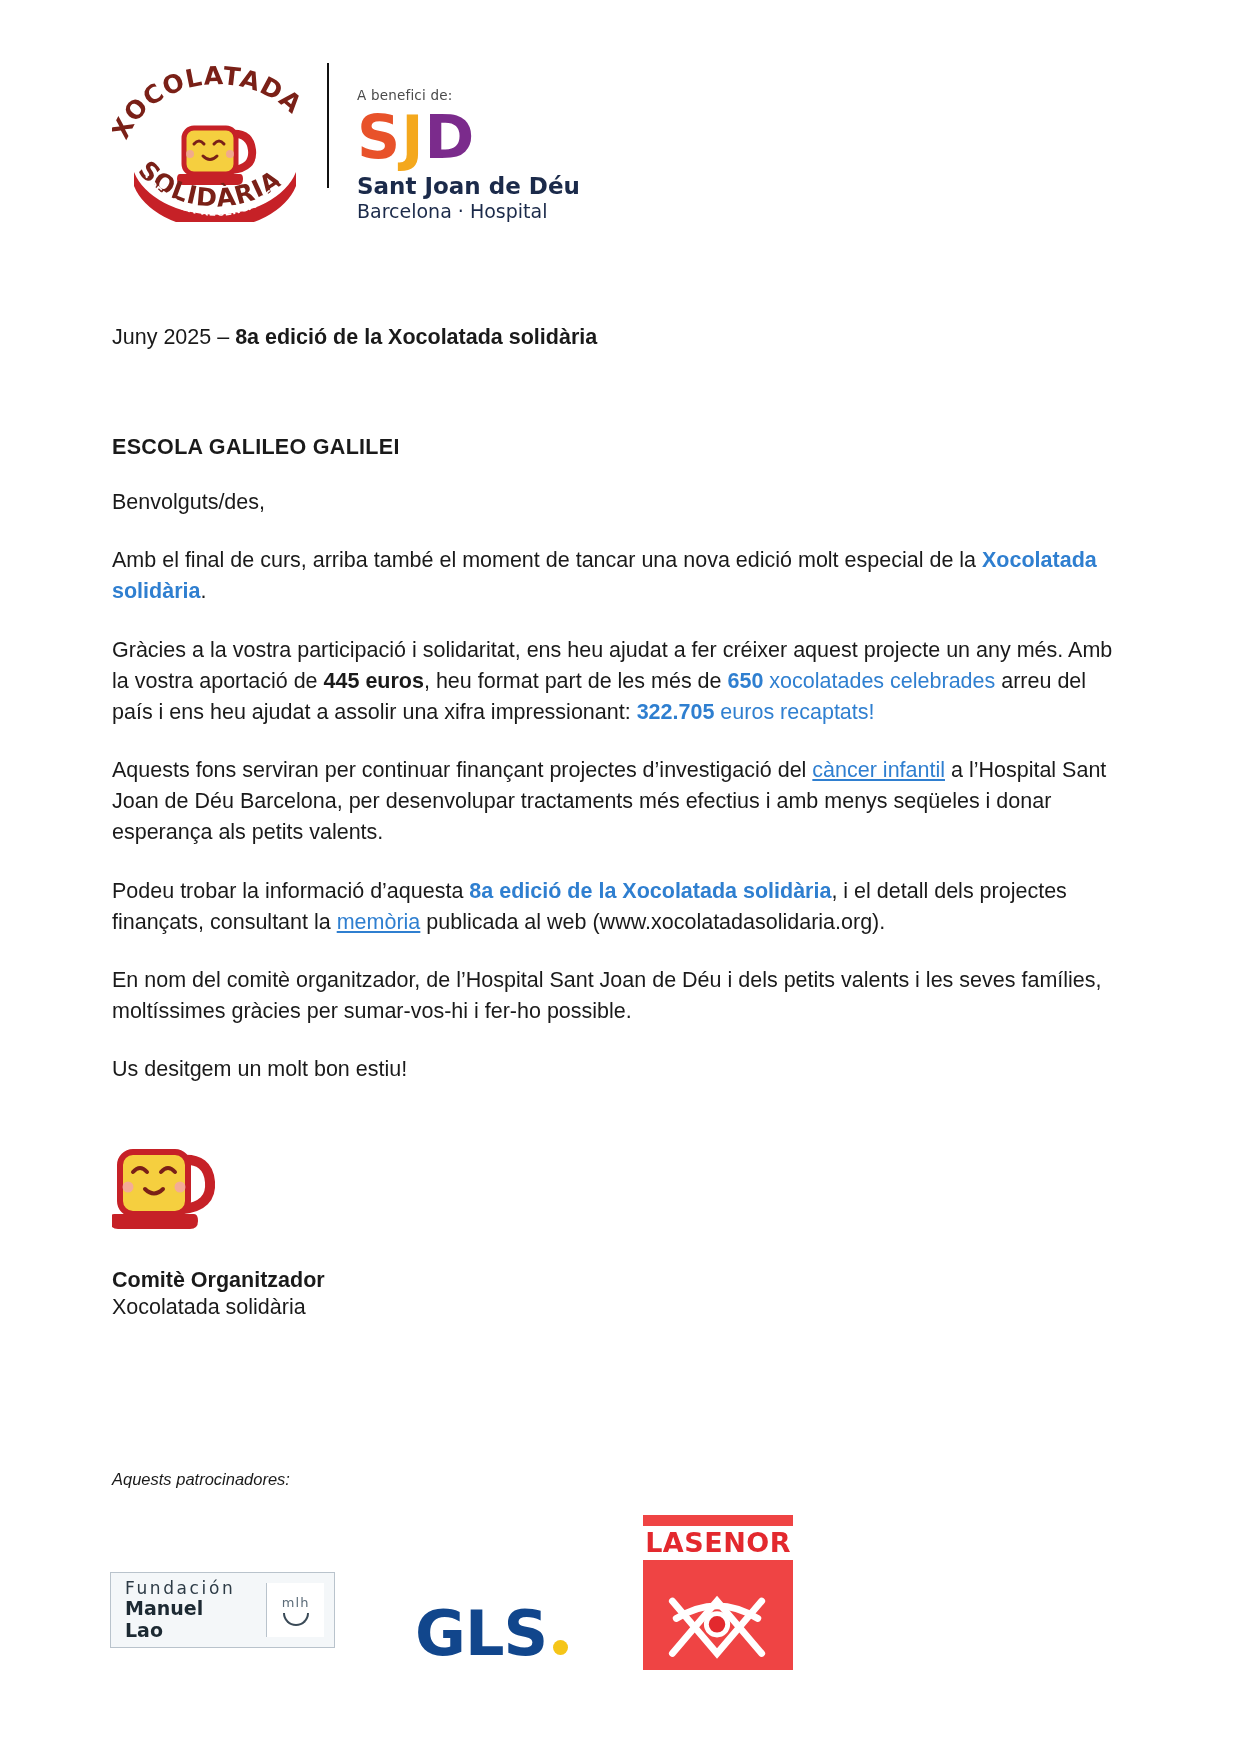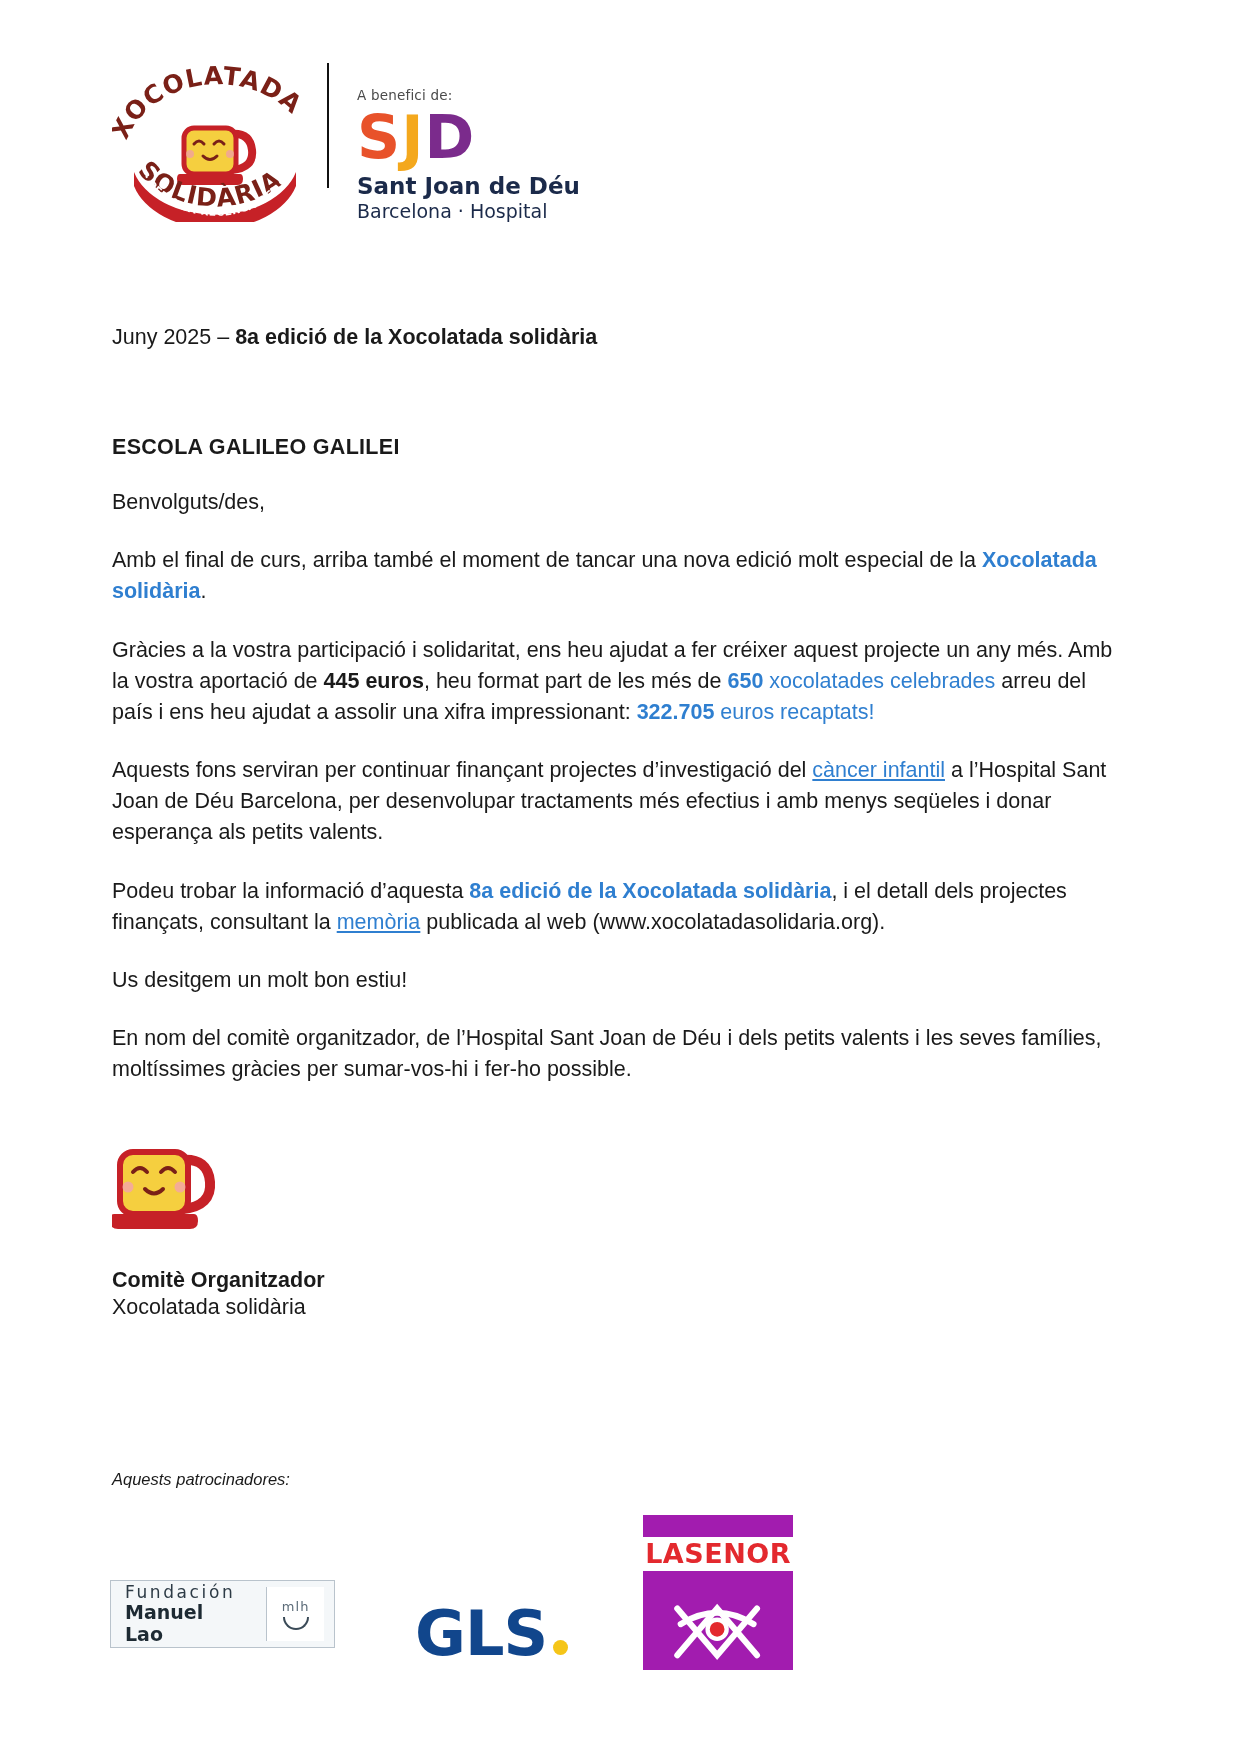--- a/index.html
+++ b/index.html
@@ -138,21 +138,21 @@
     position: absolute;
     top: 1480px;
     left: 100px;
     width: 760px;
     height: 190px;
     display: flex;
     align-items: flex-end;
   }
   .logo-lao {
     width: 225px;
-    height: 68px;
+    height: 76px;
     border: 1.5px solid #b9c3cc;
     background: #f4f7f9;
     display: flex;
     align-items: center;
     justify-content: space-between;
     padding: 0 10px 0 14px;
     margin-left: 10px;
     margin-bottom: 22px;
   }
   .lao-text { line-height: 1.12; }
@@ -207,26 +207,26 @@
   .gls-dot {
     width: 15px; height: 15px;
     border-radius: 50%;
     background: #f5c518;
     margin-left: 6px;
   }
   .logo-lasenor {
     margin-left: 75px;
     width: 150px;
     height: 155px;
-    background: #a21caf;
+    background: #ef4444;
     position: relative;
     display: flex;
     flex-direction: column;
     align-items: center;
-    padding-top: 22px;
+    padding-top: 11px;
   }
   .lasenor-word {
     background: #ffffff;
     color: #e3292e;
     font-weight: bold;
     font-size: 27px;
     letter-spacing: .5px;
     padding: 1px 7px 2px;
     font-family: "DejaVu Sans", sans-serif;
   }
@@ -305,23 +305,23 @@
     </p>
 
     <p class="para">
       <span>Aquests fons serviran per continuar finançant projectes d’investigació del </span><a class="link" href="#">càncer infantil</a><span> a l’Hospital Sant Joan de Déu Barcelona, per desenvolupar tractaments més efectius i amb menys seqüeles i donar esperança als petits valents.</span>
     </p>
 
     <p class="para">
       <span>Podeu trobar la informació d’aquesta </span><span class="blue-b">8a edició de la Xocolatada solidària</span><span>, i el detall dels projectes finançats, consultant la </span><a class="link" href="#">memòria</a><span> publicada al web (www.xocolatadasolidaria.org).</span>
     </p>
 
+    <p class="para">En nom del comitè organitzador, de l’Hospital Sant Joan de Déu i dels petits valents i les seves famílies, moltíssimes gràcies per sumar-vos-hi i fer-ho possible.</p>
+
     <p class="para">Us desitgem un molt bon estiu!</p>
-
-    <p class="para">En nom del comitè organitzador, de l’Hospital Sant Joan de Déu i dels petits valents i les seves famílies, moltíssimes gràcies per sumar-vos-hi i fer-ho possible.</p>
   </div>
 
   <div class="sig">
     <div class="sig-cup">
       <svg width="105" height="110" viewBox="0 0 105 110">
         <g transform="translate(8,6)">
           <path d="M62,14 q26,-2 28,22 q2,24 -27,27" fill="none" stroke="#c62127" stroke-width="10" stroke-linecap="round"></path>
           <rect x="0" y="6" width="68" height="62" rx="13" fill="#f5cf3f" stroke="#c62127" stroke-width="6"></rect>
           <path d="M-6,68 h80 q4,0 4,7 q0,8 -8,8 h-72 q-8,0 -8,-8 q0,-7 4,-7 z" fill="#c62127"></path>
           <path d="M13,26 q7,-8 14,0" fill="none" stroke="#7a2017" stroke-width="4" stroke-linecap="round"></path>

